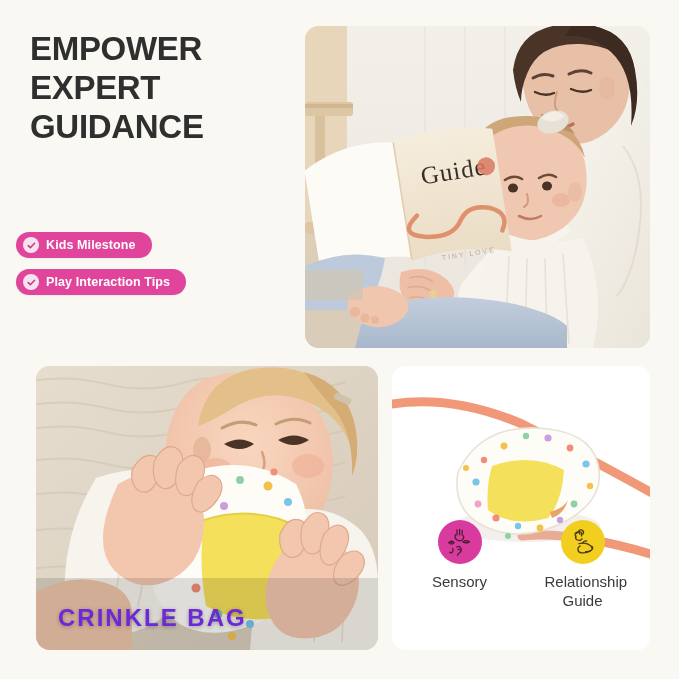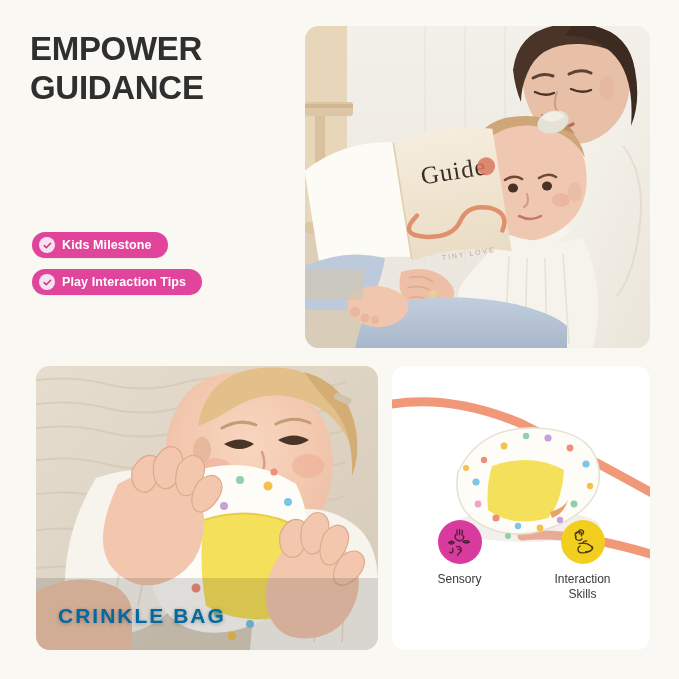--- a/index.html
+++ b/index.html
@@ -15,21 +15,21 @@
   
   .headline{
     position:absolute;left:30px;top:30px;width:275px;
     font-size:33px;line-height:1.18;font-weight:700;
     letter-spacing:-0.3px;color:#2f2f2f;
     text-transform:uppercase;
   }
   .headline div{white-space:nowrap;}
 
   
-  .pills{position:absolute;left:32px;top:232px;}
+  .pills{position:absolute;left:16px;top:232px;}
   .pill{
     display:flex;align-items:center;gap:7px;
     background:#e0459b;
     border-radius:999px;
     padding:5px 16px 5px 7px;
     margin-bottom:11px;
     width:max-content;
     box-shadow:0 1px 2px rgba(0,0,0,.06);
   }
   .pill-label{
@@ -63,49 +63,50 @@
   .card-features{
     left:392px;top:366px;width:258px;height:284px;
     background:#ffffff;
   }
 
   .panel svg.scene{display:block;width:100%;height:100%;}
 
   
   .crinkle-label{
     position:absolute;left:58px;top:604px;
-    color:#0369a1;font-size:21px;font-weight:700;
+    color:#6d28d9;font-size:24px;font-weight:700;
     letter-spacing:2.0px;
     text-shadow:0 1px 4px rgba(0,0,0,.30);
     pointer-events:none;
   }
 
   
   .features{
     position:absolute;left:398px;top:520px;width:246px;
     display:flex;justify-content:space-around;align-items:flex-start;
   }
   .feature{width:76px;text-align:center;}
   .feature-circle{
     width:44px;height:44px;border-radius:50%;
     margin:0 auto 8px auto;
     display:flex;align-items:center;justify-content:center;
   }
   .feature-circle svg{display:block;}
   .feature-label{
-    font-size:12px;line-height:1.28;color:#3a3a3a;
+    font-size:15px;line-height:1.28;color:#3a3a3a;
   }
 </style>
 </head>
 <body>
 
 <div class="stage">
 
   <div class="headline">
     <div>EMPOWER</div>
+    <div>EXPERT</div>
     <div>GUIDANCE</div>
   </div>
 
   <div class="pills">
 
     <div class="pill">
       <span class="check">
         <svg width="11" height="11" viewBox="0 0 11 11">
           <path d="M2.2 5.6 L4.3 7.7 L8.6 3.3" fill="none" stroke="#c8348a" stroke-width="1.5" stroke-linecap="round" stroke-linejoin="round"></path>
         </svg>
@@ -426,19 +427,19 @@
           <path d="M9.6 7.6 q1.4 -3 4 -1.6 q2.2 1.4 .8 4"></path>
           <path d="M8.6 10.4 q-1.4 -3 1 -4 q2.4 -1 3.4 1.8"></path>
           <path d="M9 10.2 q-1.2 2.6 1.4 3.8 q2.8 1.2 4.6 -1.2"></path>
 
           <path d="M12 17.6 q4.6 -1.2 9 .6 q3.6 1.6 4.6 4.6"></path>
           <path d="M13.2 20 q-2.6 1.2 -2.2 3.8 q.4 2.6 3.4 3 q5 .6 8.6 -1.6 q3 -1.8 2.6 -4.4"></path>
           <path d="M15.6 17.2 q1 -2.6 4 -2.2"></path>
           <path d="M18.6 25.6 q2.6 .4 4.6 -.8"></path>
         </svg>
       </div>
-      <div class="feature-label">Interaction Skills</div>
+      <div class="feature-label">Relationship Guide</div>
     </div>
 
 
   </div>
 
 </div>
 
 </body></html>

